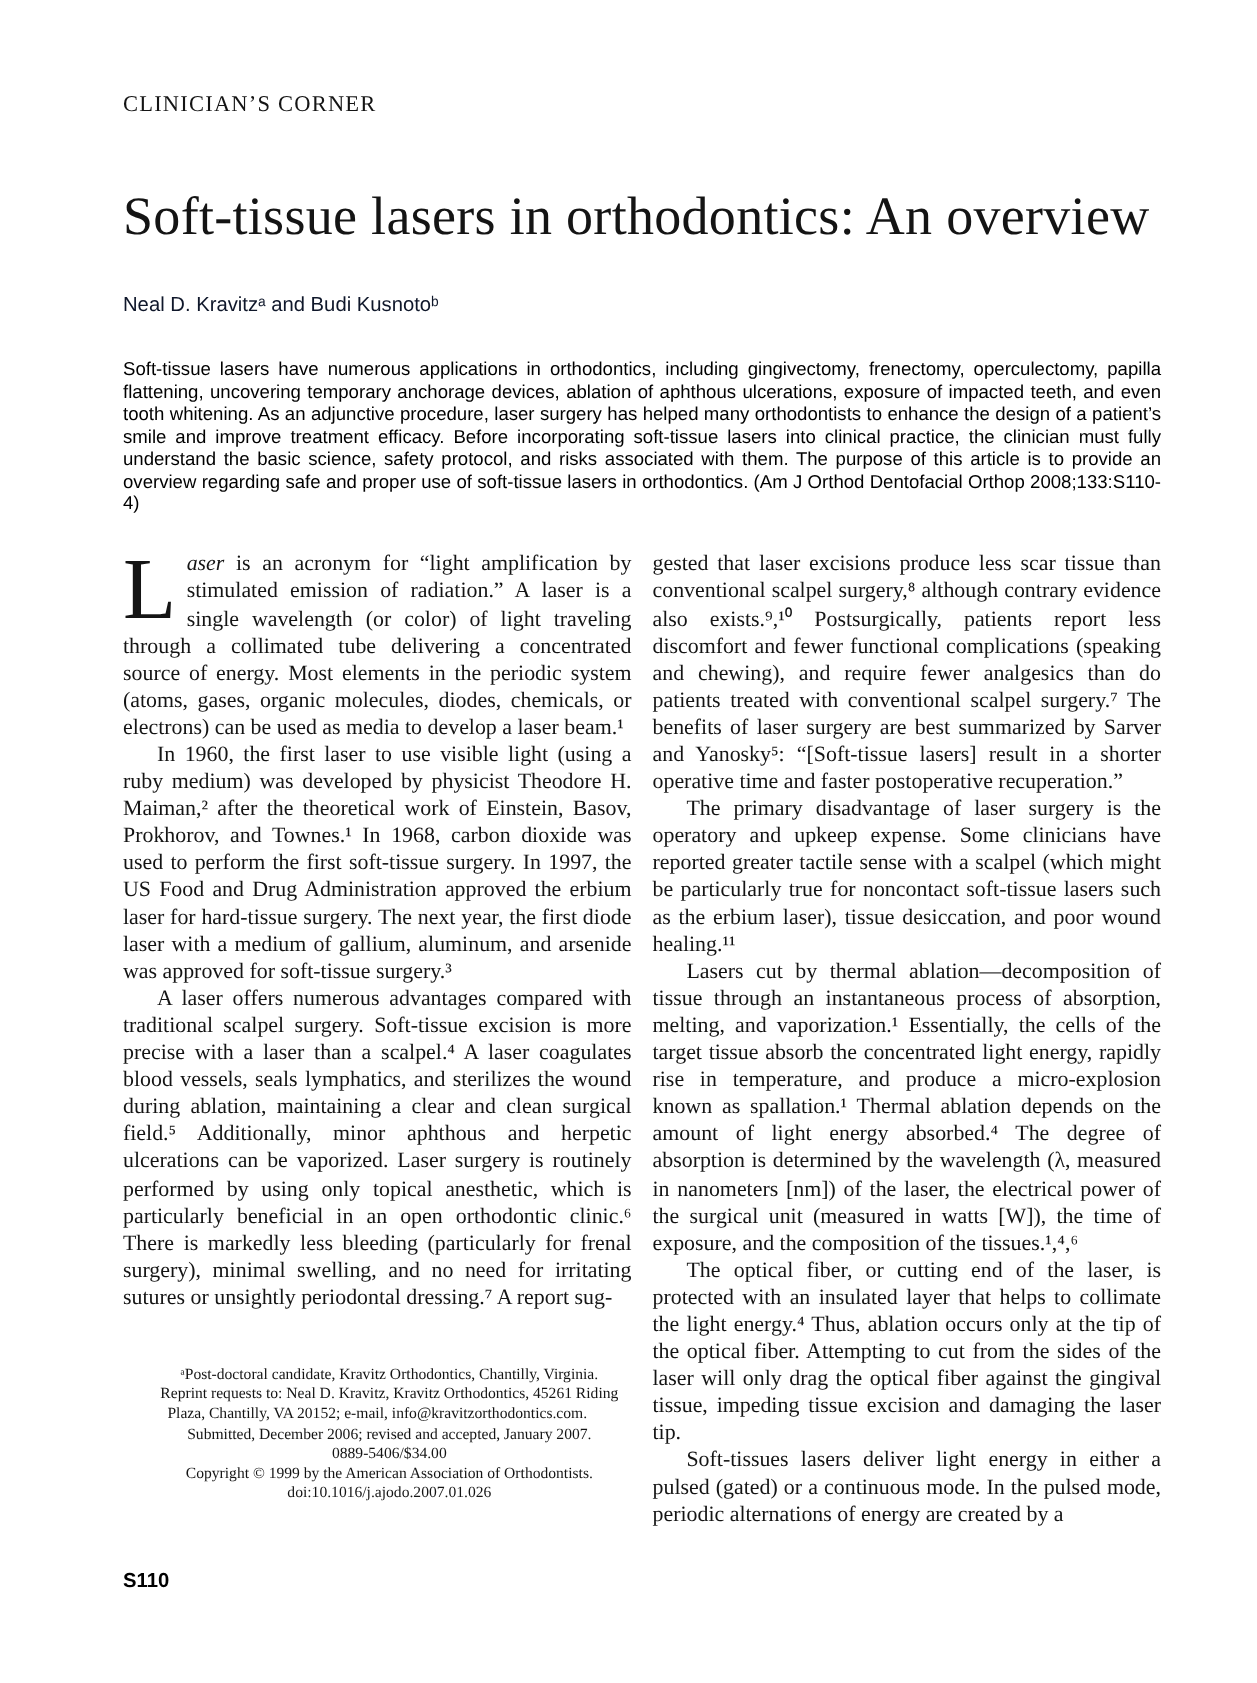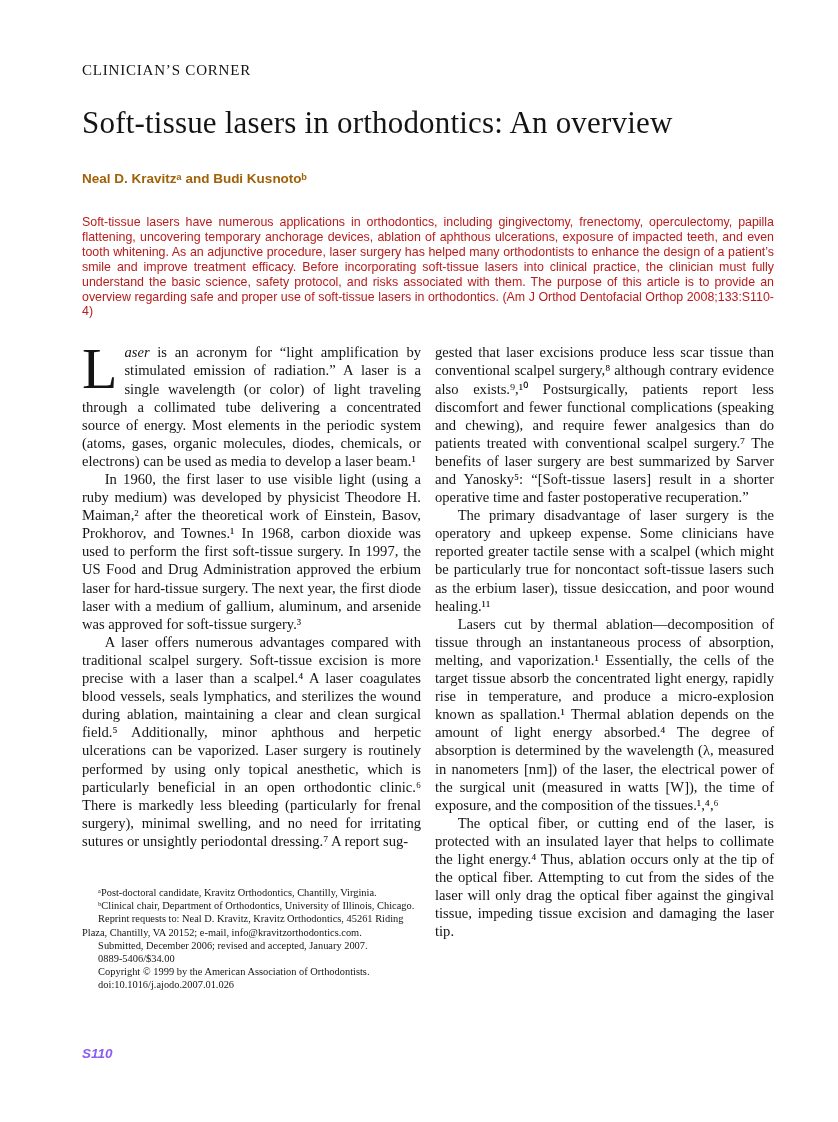--- a/index.html
+++ b/index.html
@@ -19,45 +19,45 @@
     left: 82px;
     top: 62px;
     width: 692px;
   }
   .eyebrow {
     font-size: 15px;
     letter-spacing: 0.8px;
     font-family: "Liberation Serif", serif;
   }
   .title {
-    margin-top: 26px;
-    font-size: 31px;
+    margin-top: 44px;
+    font-size: 36px;
     font-weight: normal;
     letter-spacing: 0.2px;
     font-family: "Liberation Serif", serif;
   }
   .authors {
     margin-top: 30px;
     font-family: "Liberation Sans", sans-serif;
-    font-weight: bold;
+    font-weight: normal;
     font-size: 13.5px;
-    color: #a16207;
+    color: #0f172a;
   }
   .affiliation {
     margin-top: 3px;
     font-style: italic;
     font-size: 13.5px;
   }
   .abstract {
     margin-top: 29px;
     font-family: "Liberation Sans", sans-serif;
     font-size: 12.4px;
     line-height: 14.9px;
     text-align: justify;
-    color: #b91c1c;
+    color: #000000;
   }
   .columns {
     display: flex;
     gap: 14px;
     margin-top: 24px;
   }
   .col {
     width: 339px;
     font-size: 14.6px;
     line-height: 18.1px;
@@ -70,32 +70,31 @@
     font-size: 58px;
     line-height: 46px;
     padding: 3px 7px 0 0;
     font-family: "Liberation Serif", serif;
   }
   .lead-italic { font-style: italic; }
   .footnotes {
     margin-top: 36px;
     font-size: 10.4px;
     line-height: 13.2px;
-    text-align: left;
+    text-align: center;
   }
   .footnotes .fn { margin: 0; }
   .page-number {
     position: absolute;
     left: 82px;
     top: 1046px;
     font-family: "Liberation Sans", sans-serif;
     font-weight: bold;
     font-size: 13.5px;
-    color: #8b5cf6;
-    font-style: italic;
+    color: #000000;
   }
 </style>
 </head>
 <body>
 
 <div class="page">
   <div class="content">
 
     <div class="eyebrow">CLINICIAN’S CORNER</div>
 
@@ -110,37 +109,37 @@
 
       <div class="col">
         <p class="no-indent"><span class="dropcap">L</span><span class="lead-italic">aser</span><span> is an acronym for “light amplification by stimulated emission of radiation.” A laser is a single wavelength (or color) of light traveling through a collimated tube delivering a concentrated source of energy. Most elements in the periodic system (atoms, gases, organic molecules, diodes, chemicals, or electrons) can be used as media to develop a laser beam.¹</span></p>
 
         <p>In 1960, the first laser to use visible light (using a ruby medium) was developed by physicist Theodore H. Maiman,² after the theoretical work of Einstein, Basov, Prokhorov, and Townes.¹ In 1968, carbon dioxide was used to perform the first soft-tissue surgery. In 1997, the US Food and Drug Administration approved the erbium laser for hard-tissue surgery. The next year, the first diode laser with a medium of gallium, aluminum, and arsenide was approved for soft-tissue surgery.³</p>
 
         <p>A laser offers numerous advantages compared with traditional scalpel surgery. Soft-tissue excision is more precise with a laser than a scalpel.⁴ A laser coagulates blood vessels, seals lymphatics, and sterilizes the wound during ablation, maintaining a clear and clean surgical field.⁵ Additionally, minor aphthous and herpetic ulcerations can be vaporized. Laser surgery is routinely performed by using only topical anesthetic, which is particularly beneficial in an open orthodontic clinic.⁶ There is markedly less bleeding (particularly for frenal surgery), minimal swelling, and no need for irritating sutures or unsightly periodontal dressing.⁷ A report sug-</p>
 
         <div class="footnotes">
           <p class="fn">ᵃPost-doctoral candidate, Kravitz Orthodontics, Chantilly, Virginia.</p>
-          <p class="fn">ᵇClinical chair, Department of Orthodontics, University of Illinois, Chicago.</p>
           <p class="fn">Reprint requests to: Neal D. Kravitz, Kravitz Orthodontics, 45261 Riding Plaza, Chantilly, VA 20152; e-mail, info@kravitzorthodontics.com.</p>
           <p class="fn">Submitted, December 2006; revised and accepted, January 2007.</p>
           <p class="fn">0889-5406/$34.00</p>
           <p class="fn">Copyright © 1999 by the American Association of Orthodontists.</p>
           <p class="fn">doi:10.1016/j.ajodo.2007.01.026</p>
         </div>
       </div>
 
       <div class="col">
         <p class="no-indent">gested that laser excisions produce less scar tissue than conventional scalpel surgery,⁸ although contrary evidence also exists.⁹,¹⁰ Postsurgically, patients report less discomfort and fewer functional complications (speaking and chewing), and require fewer analgesics than do patients treated with conventional scalpel surgery.⁷ The benefits of laser surgery are best summarized by Sarver and Yanosky⁵: “[Soft-tissue lasers] result in a shorter operative time and faster postoperative recuperation.”</p>
 
         <p>The primary disadvantage of laser surgery is the operatory and upkeep expense. Some clinicians have reported greater tactile sense with a scalpel (which might be particularly true for noncontact soft-tissue lasers such as the erbium laser), tissue desiccation, and poor wound healing.¹¹</p>
 
         <p>Lasers cut by thermal ablation—decomposition of tissue through an instantaneous process of absorption, melting, and vaporization.¹ Essentially, the cells of the target tissue absorb the concentrated light energy, rapidly rise in temperature, and produce a micro-explosion known as spallation.¹ Thermal ablation depends on the amount of light energy absorbed.⁴ The degree of absorption is determined by the wavelength (λ, measured in nanometers [nm]) of the laser, the electrical power of the surgical unit (measured in watts [W]), the time of exposure, and the composition of the tissues.¹,⁴,⁶</p>
 
         <p>The optical fiber, or cutting end of the laser, is protected with an insulated layer that helps to collimate the light energy.⁴ Thus, ablation occurs only at the tip of the optical fiber. Attempting to cut from the sides of the laser will only drag the optical fiber against the gingival tissue, impeding tissue excision and damaging the laser tip.</p>
 
+        <p>Soft-tissues lasers deliver light energy in either a pulsed (gated) or a continuous mode. In the pulsed mode, periodic alternations of energy are created by a</p>
       </div>
 
     </div>
   </div>
 
   <div class="page-number">S110</div>
 </div>
 
 </body></html>

